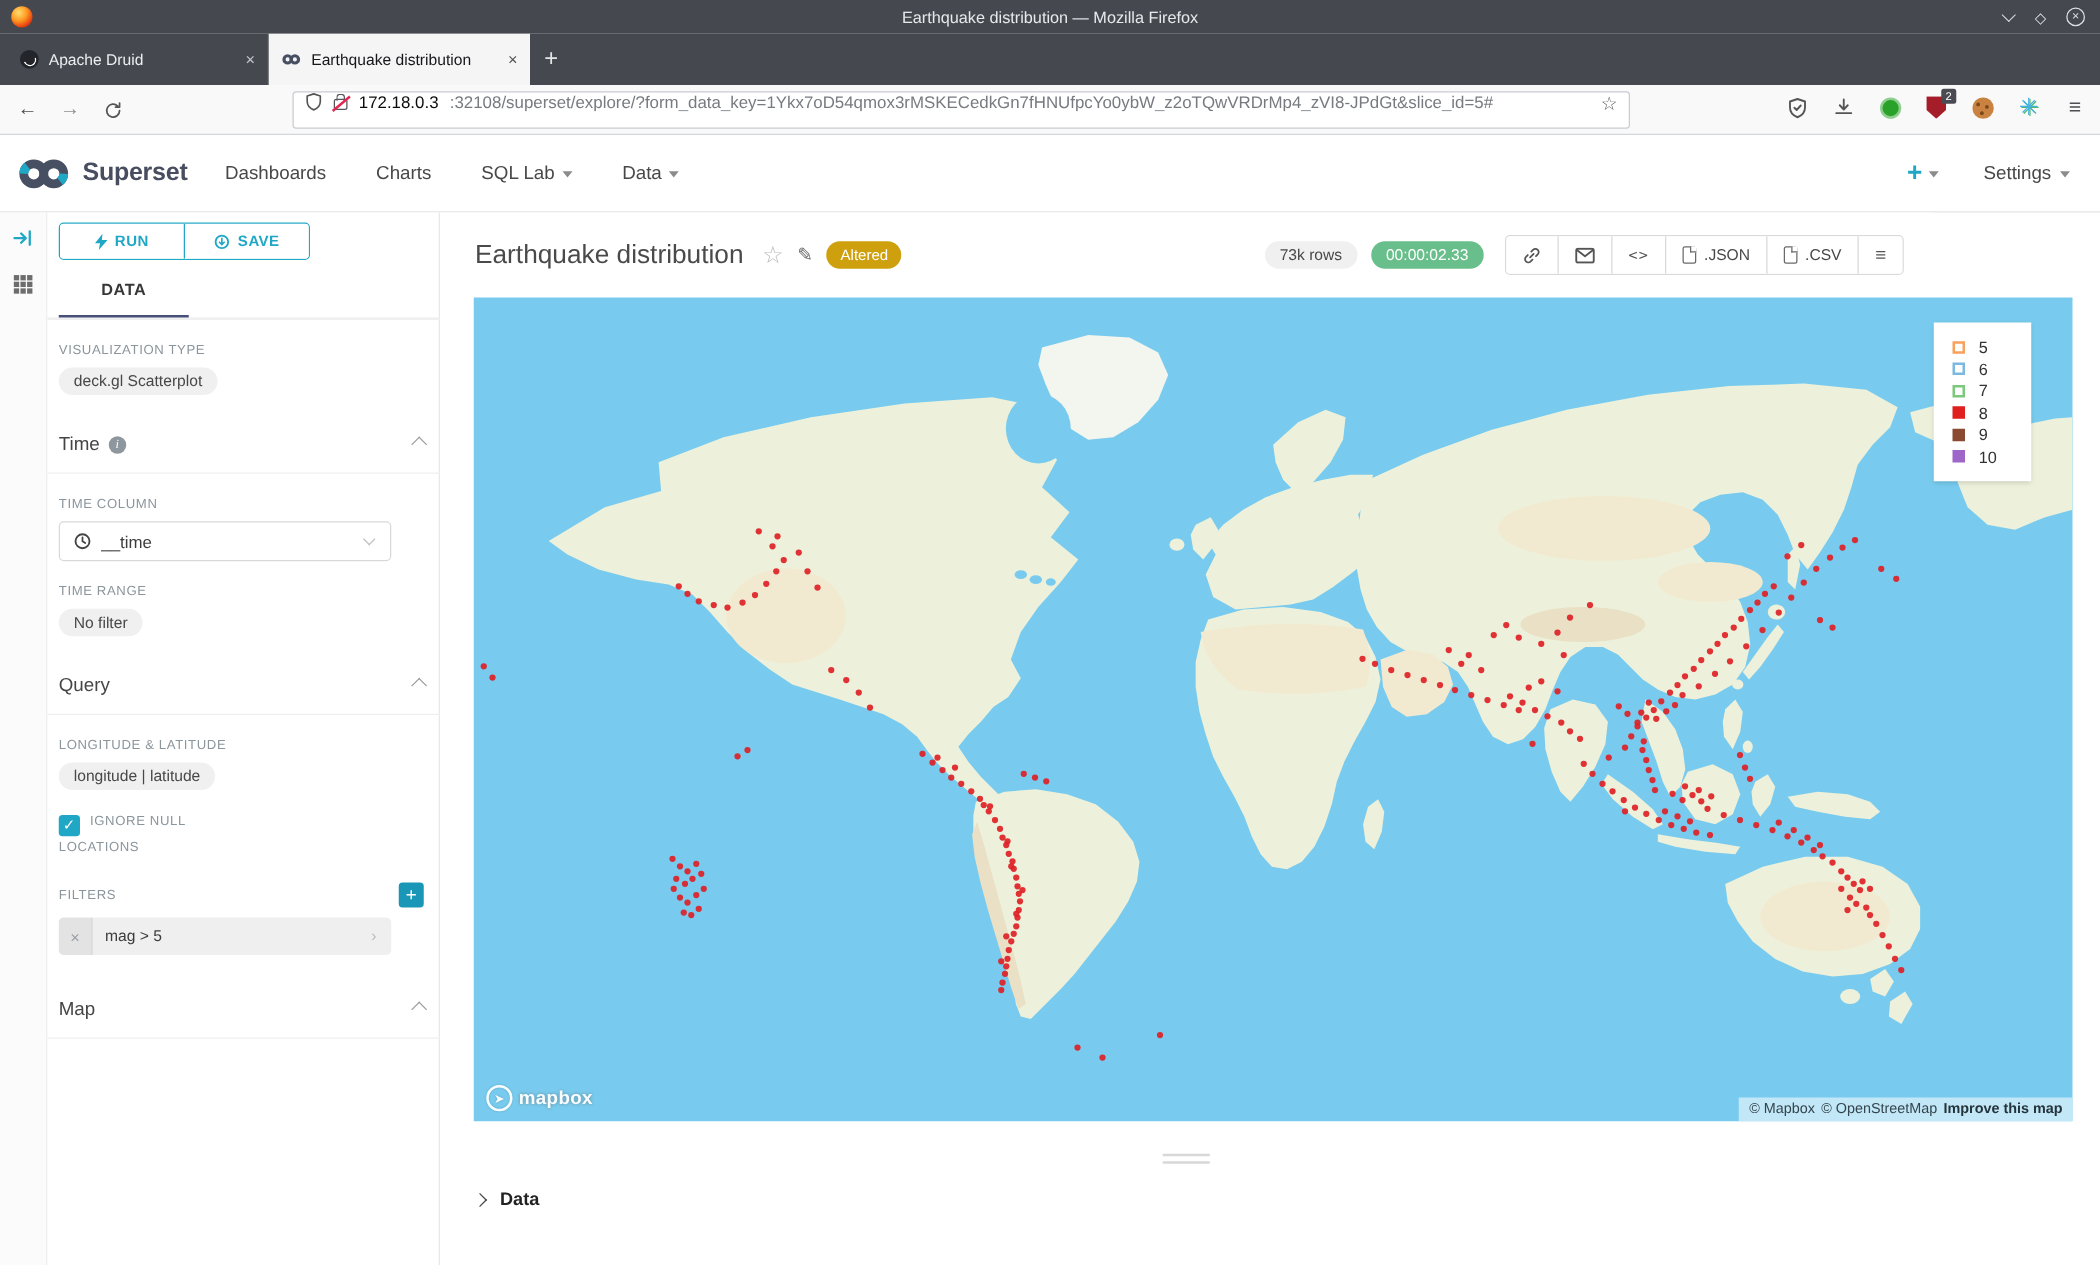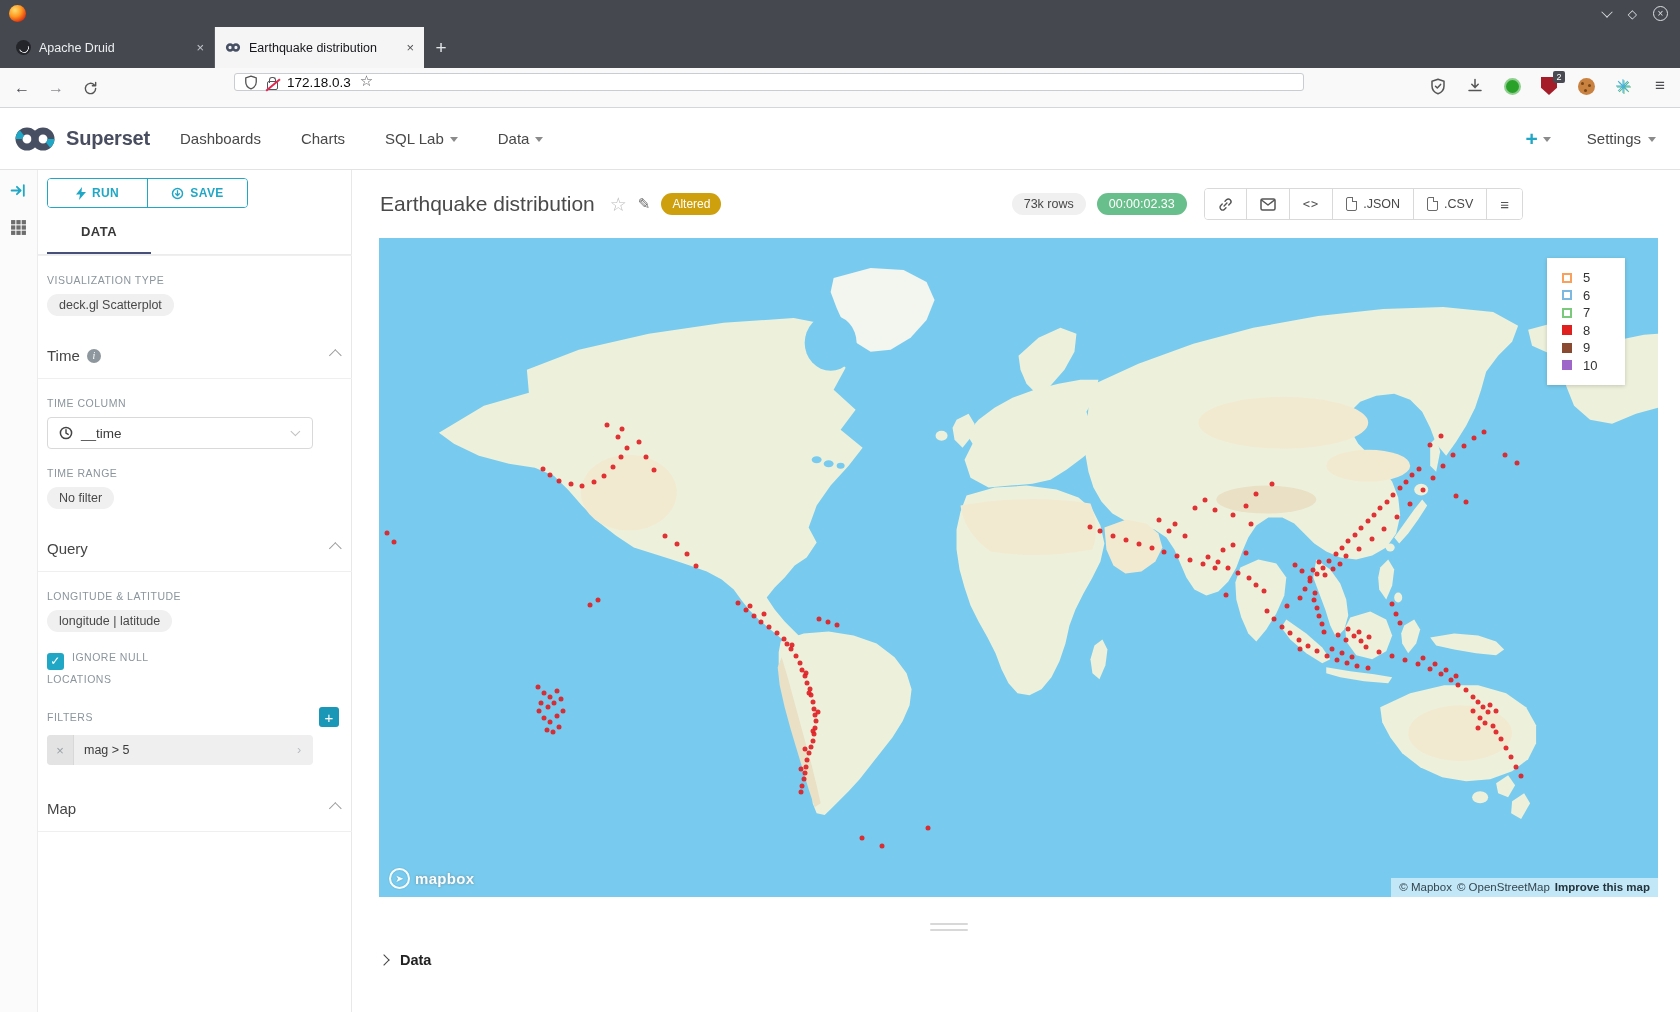--- a/index.html
+++ b/index.html
@@ -30,22 +30,22 @@
   .fav-druid { width:15px; height:15px; border-radius:50%; background:#23252b; position:relative; flex:none; }
   .fav-druid::after { content:""; position:absolute; left:3px; top:3px; width:8px; height:8px;
                       border-radius:50%; border:1.6px solid #fff; border-top-color:transparent; border-left-color:transparent; transform:rotate(25deg); }
   .newtab { width:34px; display:flex; align-items:center; justify-content:center; color:#e3e5e8; font-size:19px; }
 
   
   .urlbar { position:absolute; top:68px; left:0; width:100%; height:40px; background:#f9f9fa;
             border-bottom:1px solid #d4d7da; }
   .nav-ic { position:absolute; top:8px; width:24px; height:24px; display:flex; align-items:center; justify-content:center;
             font-size:16px; color:#4d4d52; }
-  .urlbox { position:absolute; left:234px; top:5px; width:1070px; height:18px; background:#fff;
-            border:1px solid #c9ccd0; border-radius:3px; display:flex; align-items:flex-end; padding:0 9px; gap:9px;
+  .urlbox { position:absolute; left:234px; top:5px; width:1070px; height:30px; background:#fff;
+            border:1px solid #c9ccd0; border-radius:3px; display:flex; align-items:flex-start; padding:0 9px; gap:9px;
             font-size:13.5px; color:#0c0c0d; }
   .url-rest { color:#777b80; flex:1; white-space:nowrap; overflow:hidden; }
   .url-star { color:#55565b; font-size:15px; }
   .lock { width:11px; height:9px; border:1.3px solid #55565b; border-radius:2px; position:relative; margin-top:5px; flex:none; }
   .lock::before { content:""; position:absolute; left:1.2px; top:-5.5px; width:5px; height:5px;
                   border:1.3px solid #55565b; border-bottom:none; border-radius:3px 3px 0 0; }
   .lock::after { content:""; position:absolute; left:-4px; top:2px; width:18px; height:1.8px; background:#e22850;
                  transform:rotate(-40deg); }
   .bar-icons { position:absolute; right:10px; top:8px; display:flex; align-items:center; gap:17px; }
   .bic { width:20px; height:20px; display:flex; align-items:center; justify-content:center; position:relative; }
@@ -167,20 +167,21 @@
 
   svg .ic-stroke { stroke:#555; fill:none; stroke-width:1.5; stroke-linecap:round; stroke-linejoin:round; }
 </style>
 </head>
 <body>
 
 <div id="app">
 
   <div class="titlebar">
     <div class="ff-logo"></div>
+    <div class="tb-title">Earthquake distribution — Mozilla Firefox</div>
     <div class="win-ctrls">
       <span class="wc-min"></span>
       <span class="wc-max">◇</span>
       <span class="wc-close">
           <span>×</span>
         </span>
     </div>
   </div>
 
   <div class="tabstrip">
@@ -207,20 +208,21 @@
       <svg width="15" height="15" viewBox="0 0 16 16">
           <path class="ic-stroke" d="M13.5 8 a5.5 5.5 0 1 1 -1.6 -3.9 M13.5 1.5 V5 H10"></path>
         </svg>
     </span>
     <div class="urlbox">
       <svg width="14" height="15" viewBox="0 0 16 17">
         <path class="ic-stroke" d="M8 1.2 L14 3.2 V8 C14 12 11.2 14.6 8 15.8 C4.8 14.6 2 12 2 8 V3.2 Z"></path>
       </svg>
       <span class="lock"></span>
       <span>172.18.0.3</span>
+        <span class="url-rest">:32108/superset/explore/?form_data_key=1Ykx7oD54qmox3rMSKECedkGn7fHNUfpcYo0ybW_z2oTQwVRDrMp4_zVI8-JPdGt&amp;slice_id=5#</span>
       <span class="url-star">☆</span>
     </div>
     <div class="bar-icons">
       <span class="bic">
         <svg width="16" height="17" viewBox="0 0 16 17">
             <path class="ic-stroke" d="M8 1.2 L14 3.2 V8 C14 12 11.2 14.6 8 15.8 C4.8 14.6 2 12 2 8 V3.2 Z"></path>
             <path class="ic-stroke" d="M5.5 8.2 L7.3 10 L10.6 6.4"></path>
           </svg>
       </span>
       <span class="bic">

